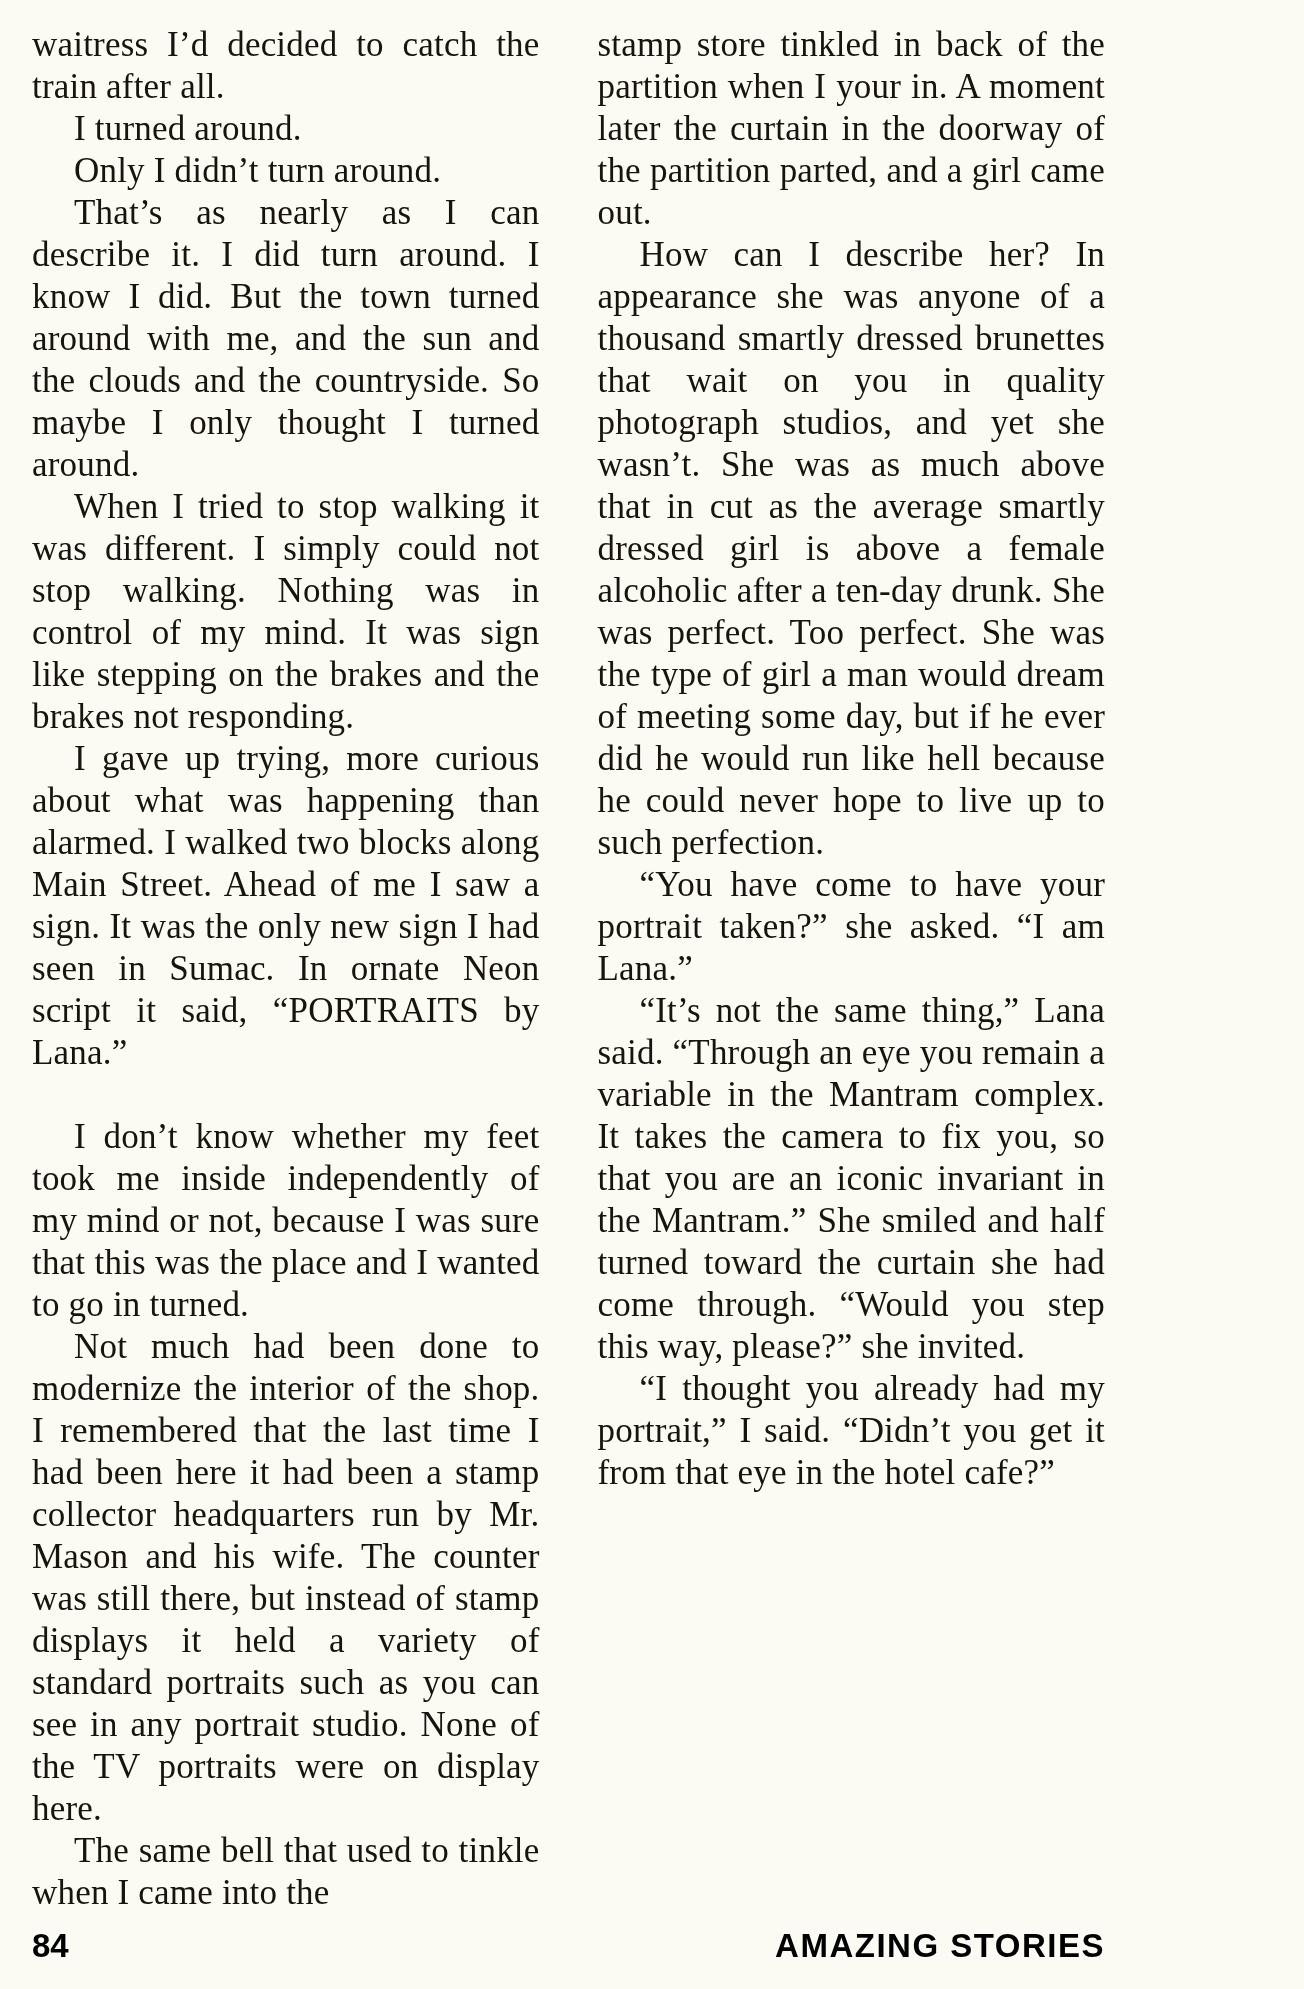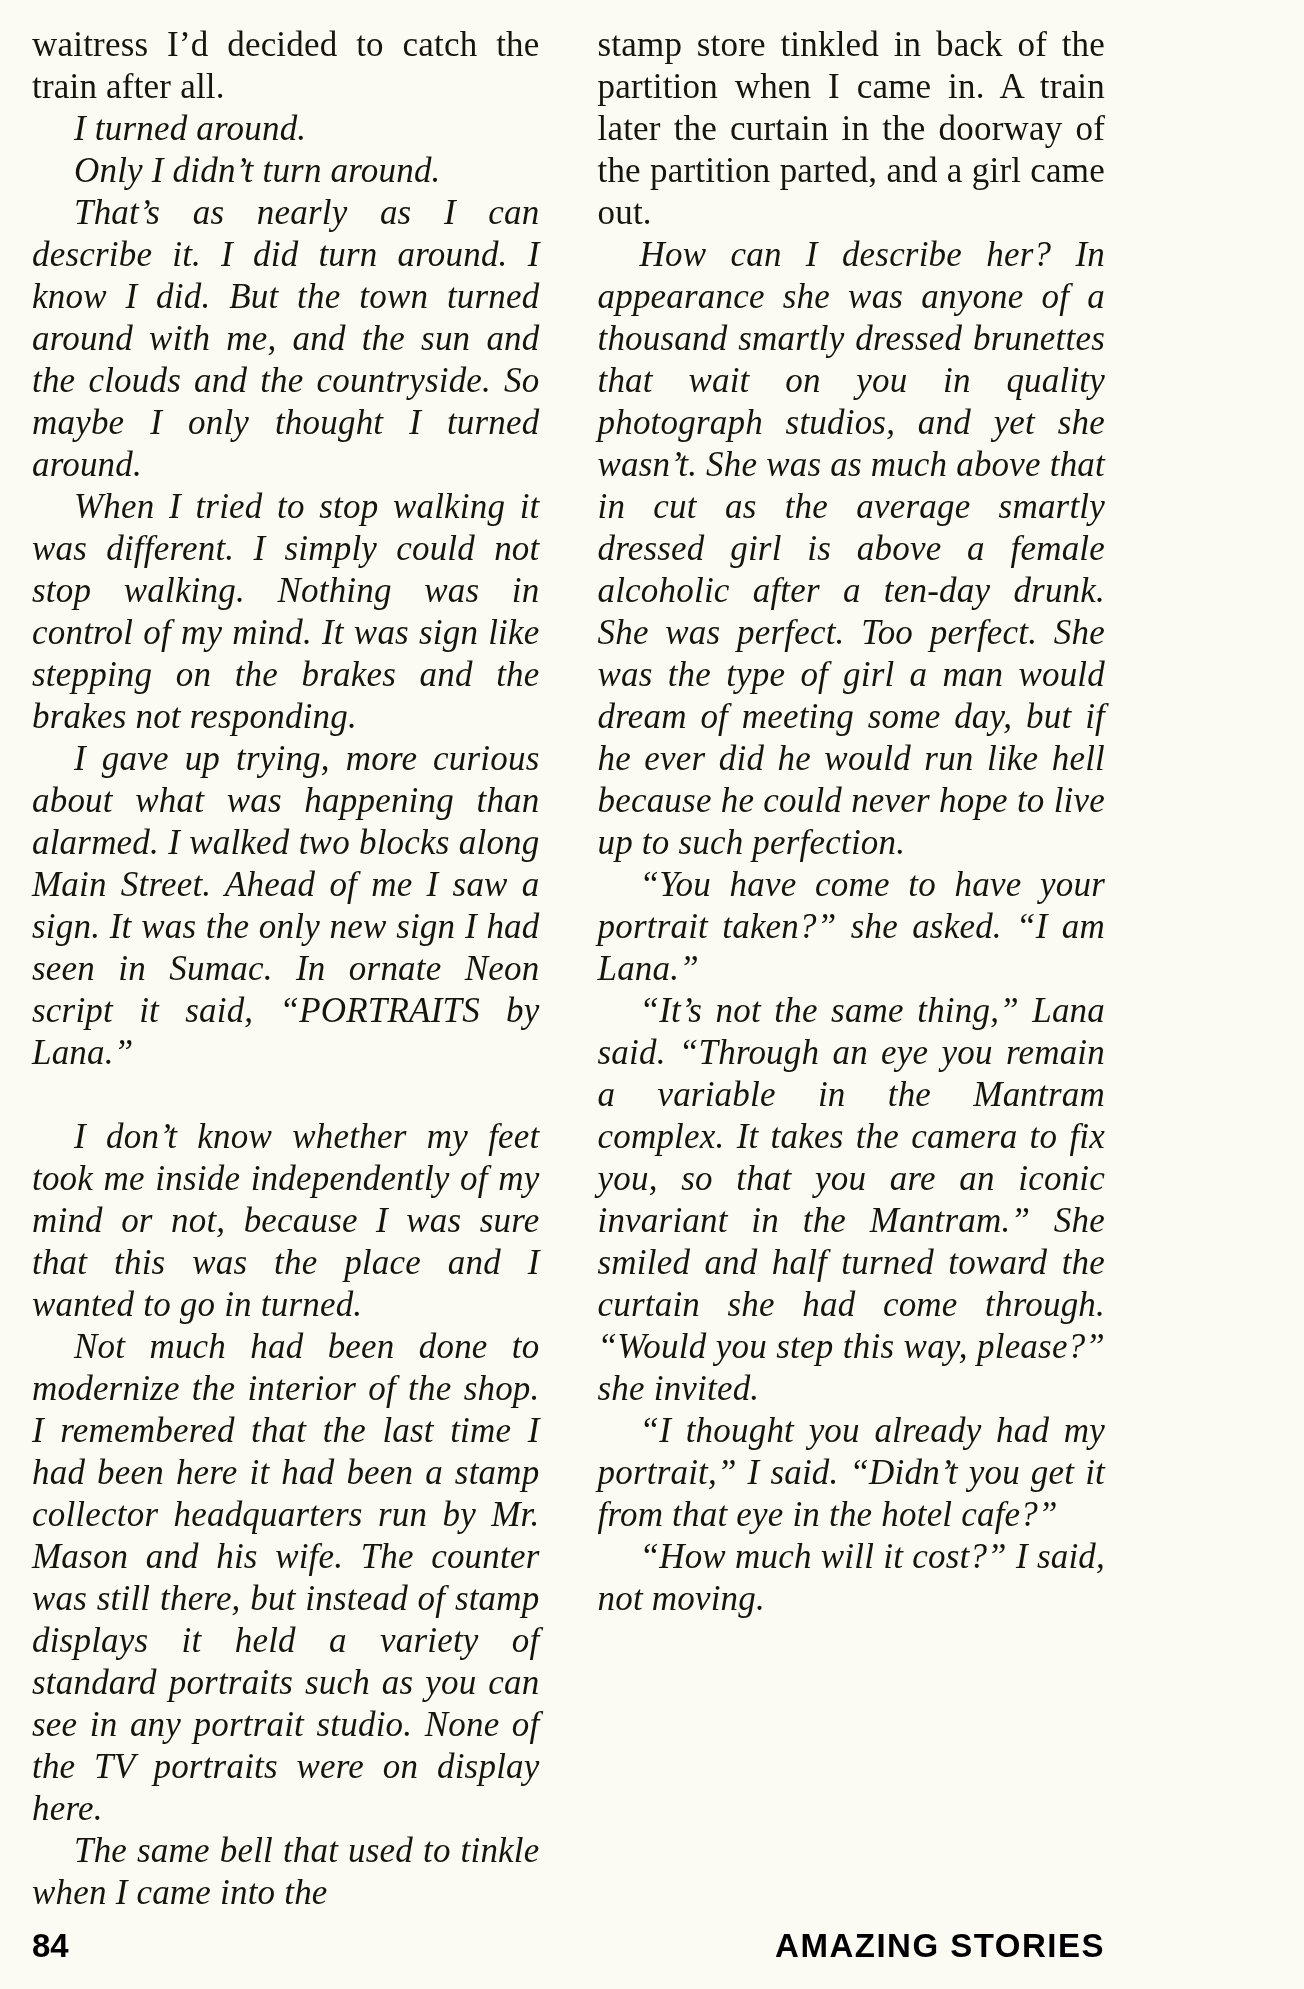--- a/index.html
+++ b/index.html
@@ -22,21 +22,21 @@
     gap: 58px;
   }
   .col {
     width: 592px;
     font-size: 35px;
     line-height: 42px;
     text-align: justify;
     letter-spacing: 0.2px;
   }
   .para { text-align: justify; }
-  .para.indent { text-indent: 42px; font-style: italic; }
+  .para.indent { text-indent: 42px; }
   .para.section-start { margin-top: 42px; }
   .footer {
     position: absolute;
     left: 32px;
     right: 30px;
     bottom: 24px;
     display: flex;
     justify-content: space-between;
     align-items: baseline;
     font-family: "Liberation Sans", sans-serif;
@@ -58,26 +58,25 @@
       <p class="para indent">Only I didn’t turn around.</p>
       <p class="para indent">That’s as nearly as I can describe it. I did turn around. I know I did. But the town turned around with me, and the sun and the clouds and the countryside. So maybe I only thought I turned around.</p>
       <p class="para indent">When I tried to stop walking it was different. I simply could not stop walking. Nothing was in control of my mind. It was sign like stepping on the brakes and the brakes not responding.</p>
       <p class="para indent">I gave up trying, more curious about what was happening than alarmed. I walked two blocks along Main Street. Ahead of me I saw a sign. It was the only new sign I had seen in Sumac. In ornate Neon script it said, “PORTRAITS by Lana.”</p>
       <p class="para indent section-start">I don’t know whether my feet took me inside independently of my mind or not, because I was sure that this was the place and I wanted to go in turned.</p>
       <p class="para indent">Not much had been done to modernize the interior of the shop. I remembered that the last time I had been here it had been a stamp collector headquarters run by Mr. Mason and his wife. The counter was still there, but instead of stamp displays it held a variety of standard portraits such as you can see in any portrait studio. None of the TV portraits were on display here.</p>
       <p class="para indent">The same bell that used to tinkle when I came into the</p>
     </div>
 
     <div class="col">
-      <p class="para">stamp store tinkled in back of the partition when I came in. A train later the curtain in the doorway of the partition parted, and a girl came out.</p>
+      <p class="para">stamp store tinkled in back of the partition when I your in. A moment later the curtain in the doorway of the partition parted, and a girl came out.</p>
       <p class="para indent">How can I describe her? In appearance she was anyone of a thousand smartly dressed brunettes that wait on you in quality photograph studios, and yet she wasn’t. She was as much above that in cut as the average smartly dressed girl is above a female alcoholic after a ten-day drunk. She was perfect. Too perfect. She was the type of girl a man would dream of meeting some day, but if he ever did he would run like hell because he could never hope to live up to such perfection.</p>
       <p class="para indent">“You have come to have your portrait taken?” she asked. “I am Lana.”</p>
       <p class="para indent">“It’s not the same thing,” Lana said. “Through an eye you remain a variable in the Mantram complex. It takes the camera to fix you, so that you are an iconic invariant in the Mantram.” She smiled and half turned toward the curtain she had come through. “Would you step this way, please?” she invited.</p>
       <p class="para indent">“I thought you already had my portrait,” I said. “Didn’t you get it from that eye in the hotel cafe?”</p>
-      <p class="para indent">“How much will it cost?” I said, not moving.</p>
     </div>
 
   </div>
 
   <div class="footer">
     <span class="page-num">84</span>
     <span class="mag-title">AMAZING STORIES</span>
   </div>
 </div>
 

